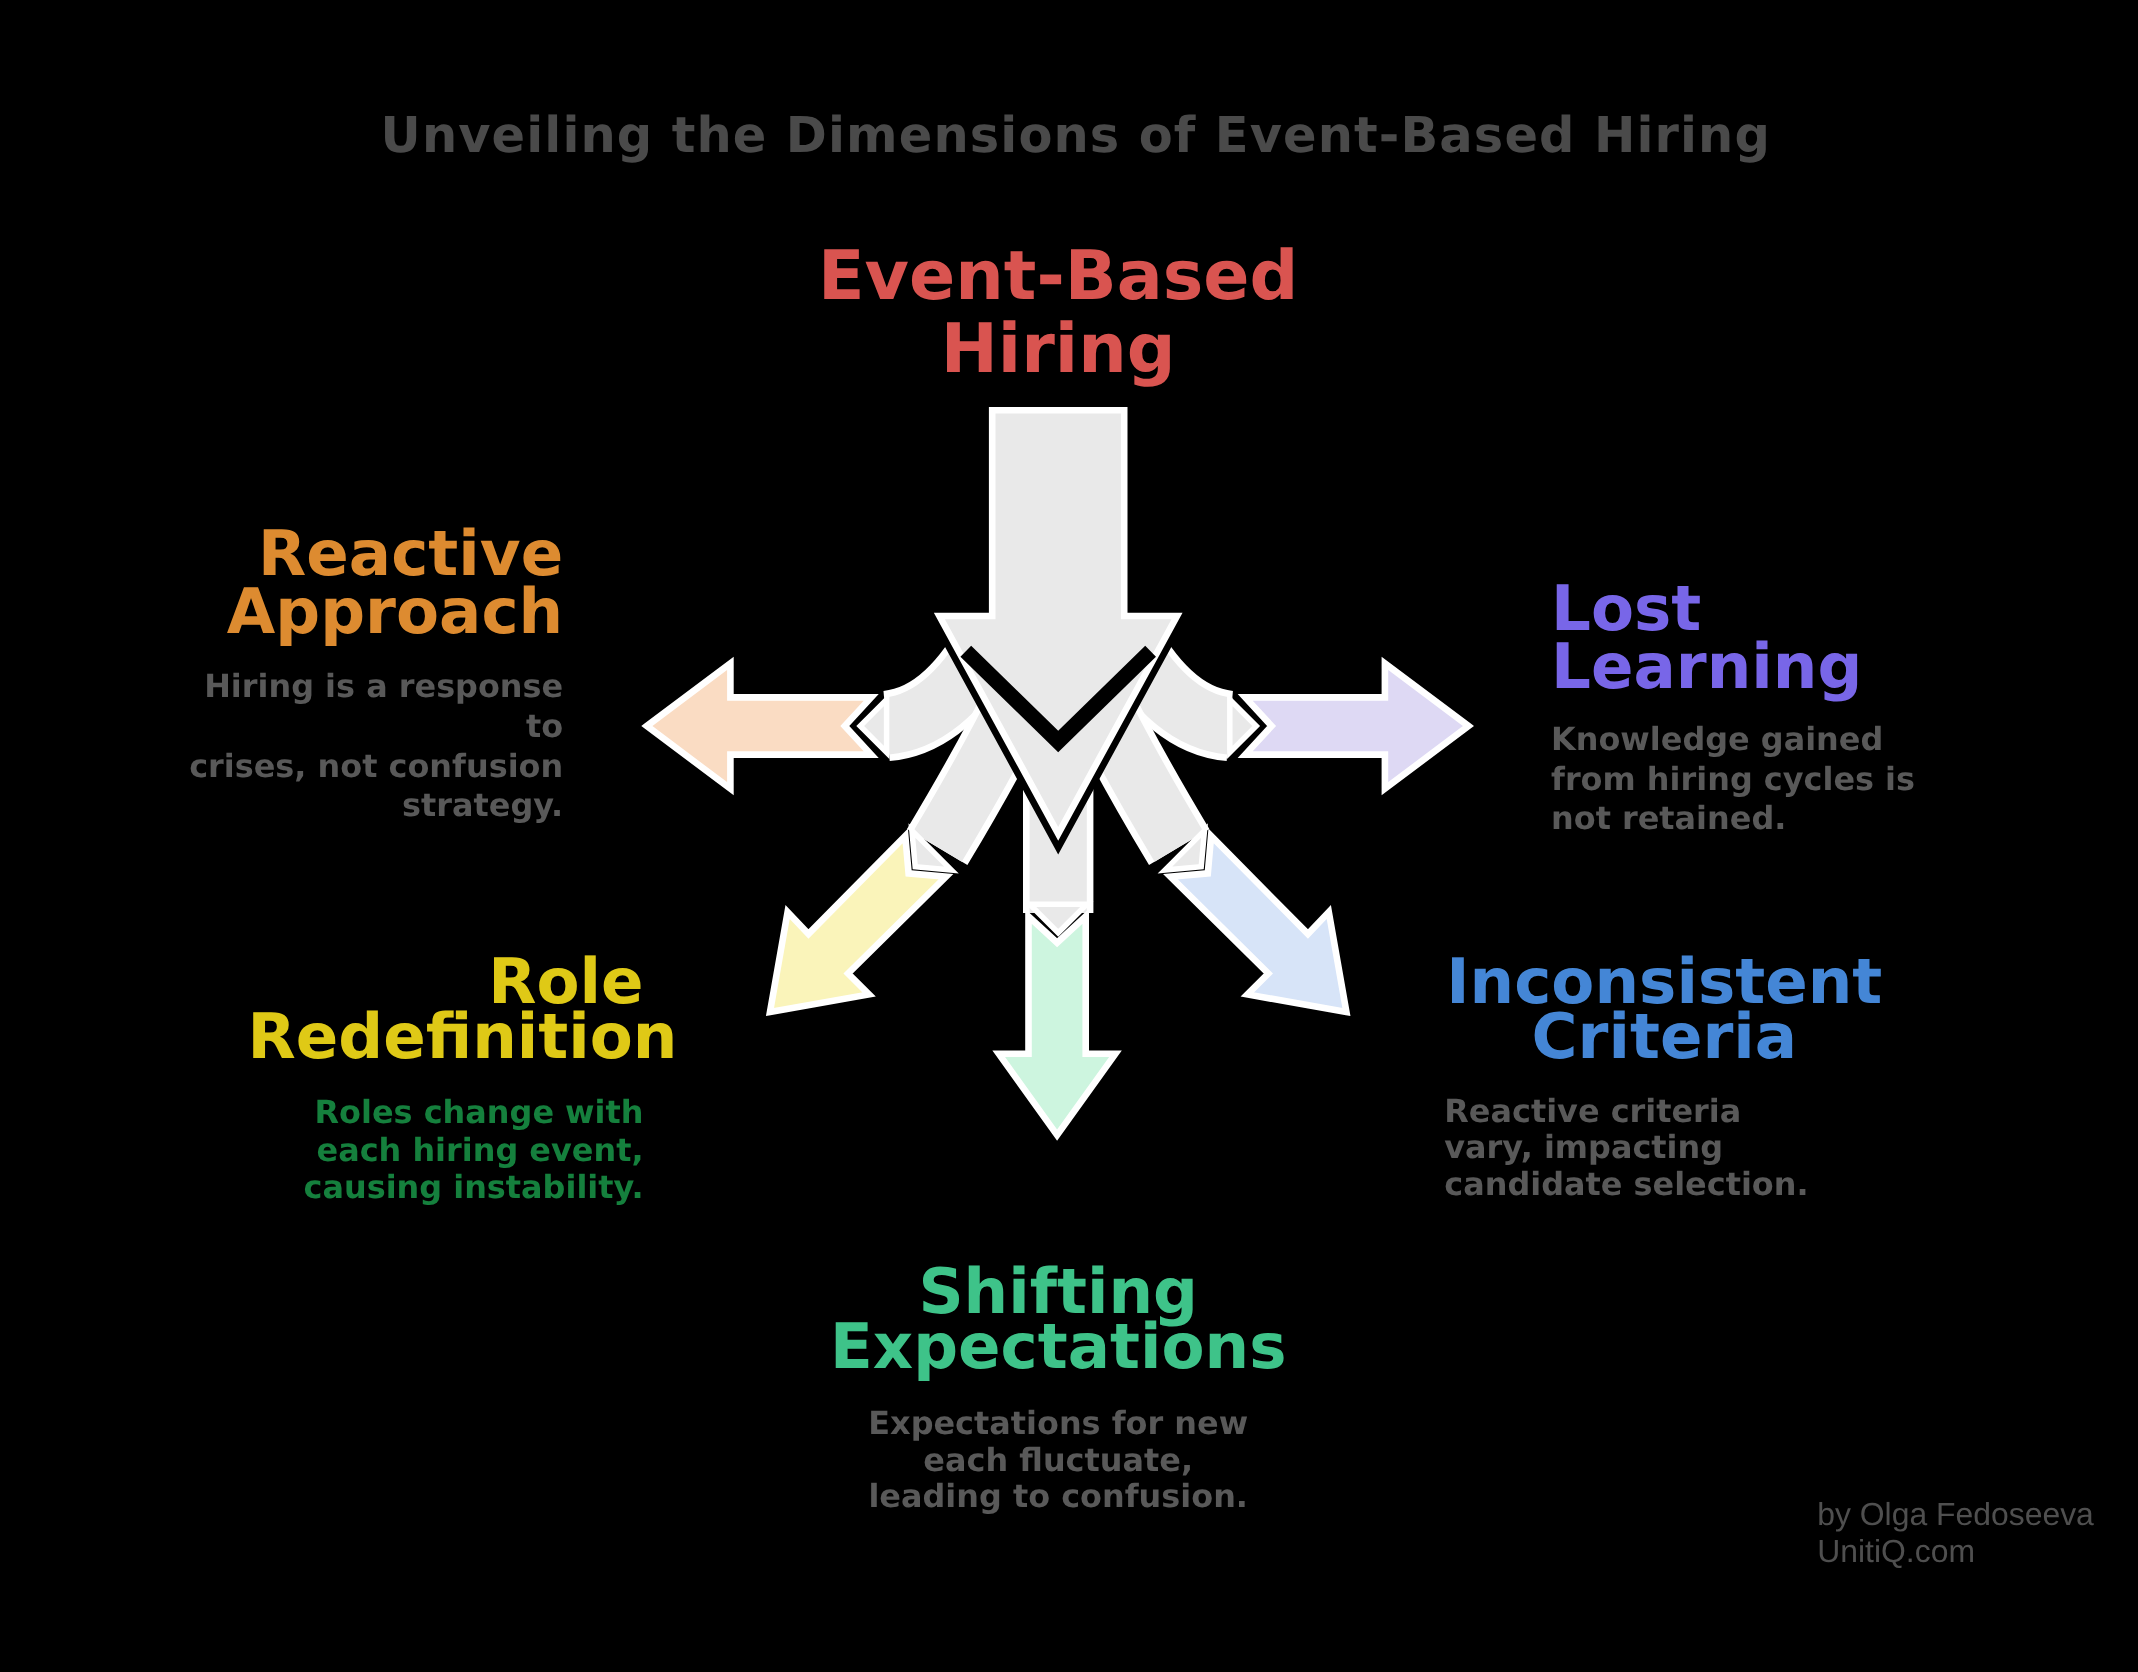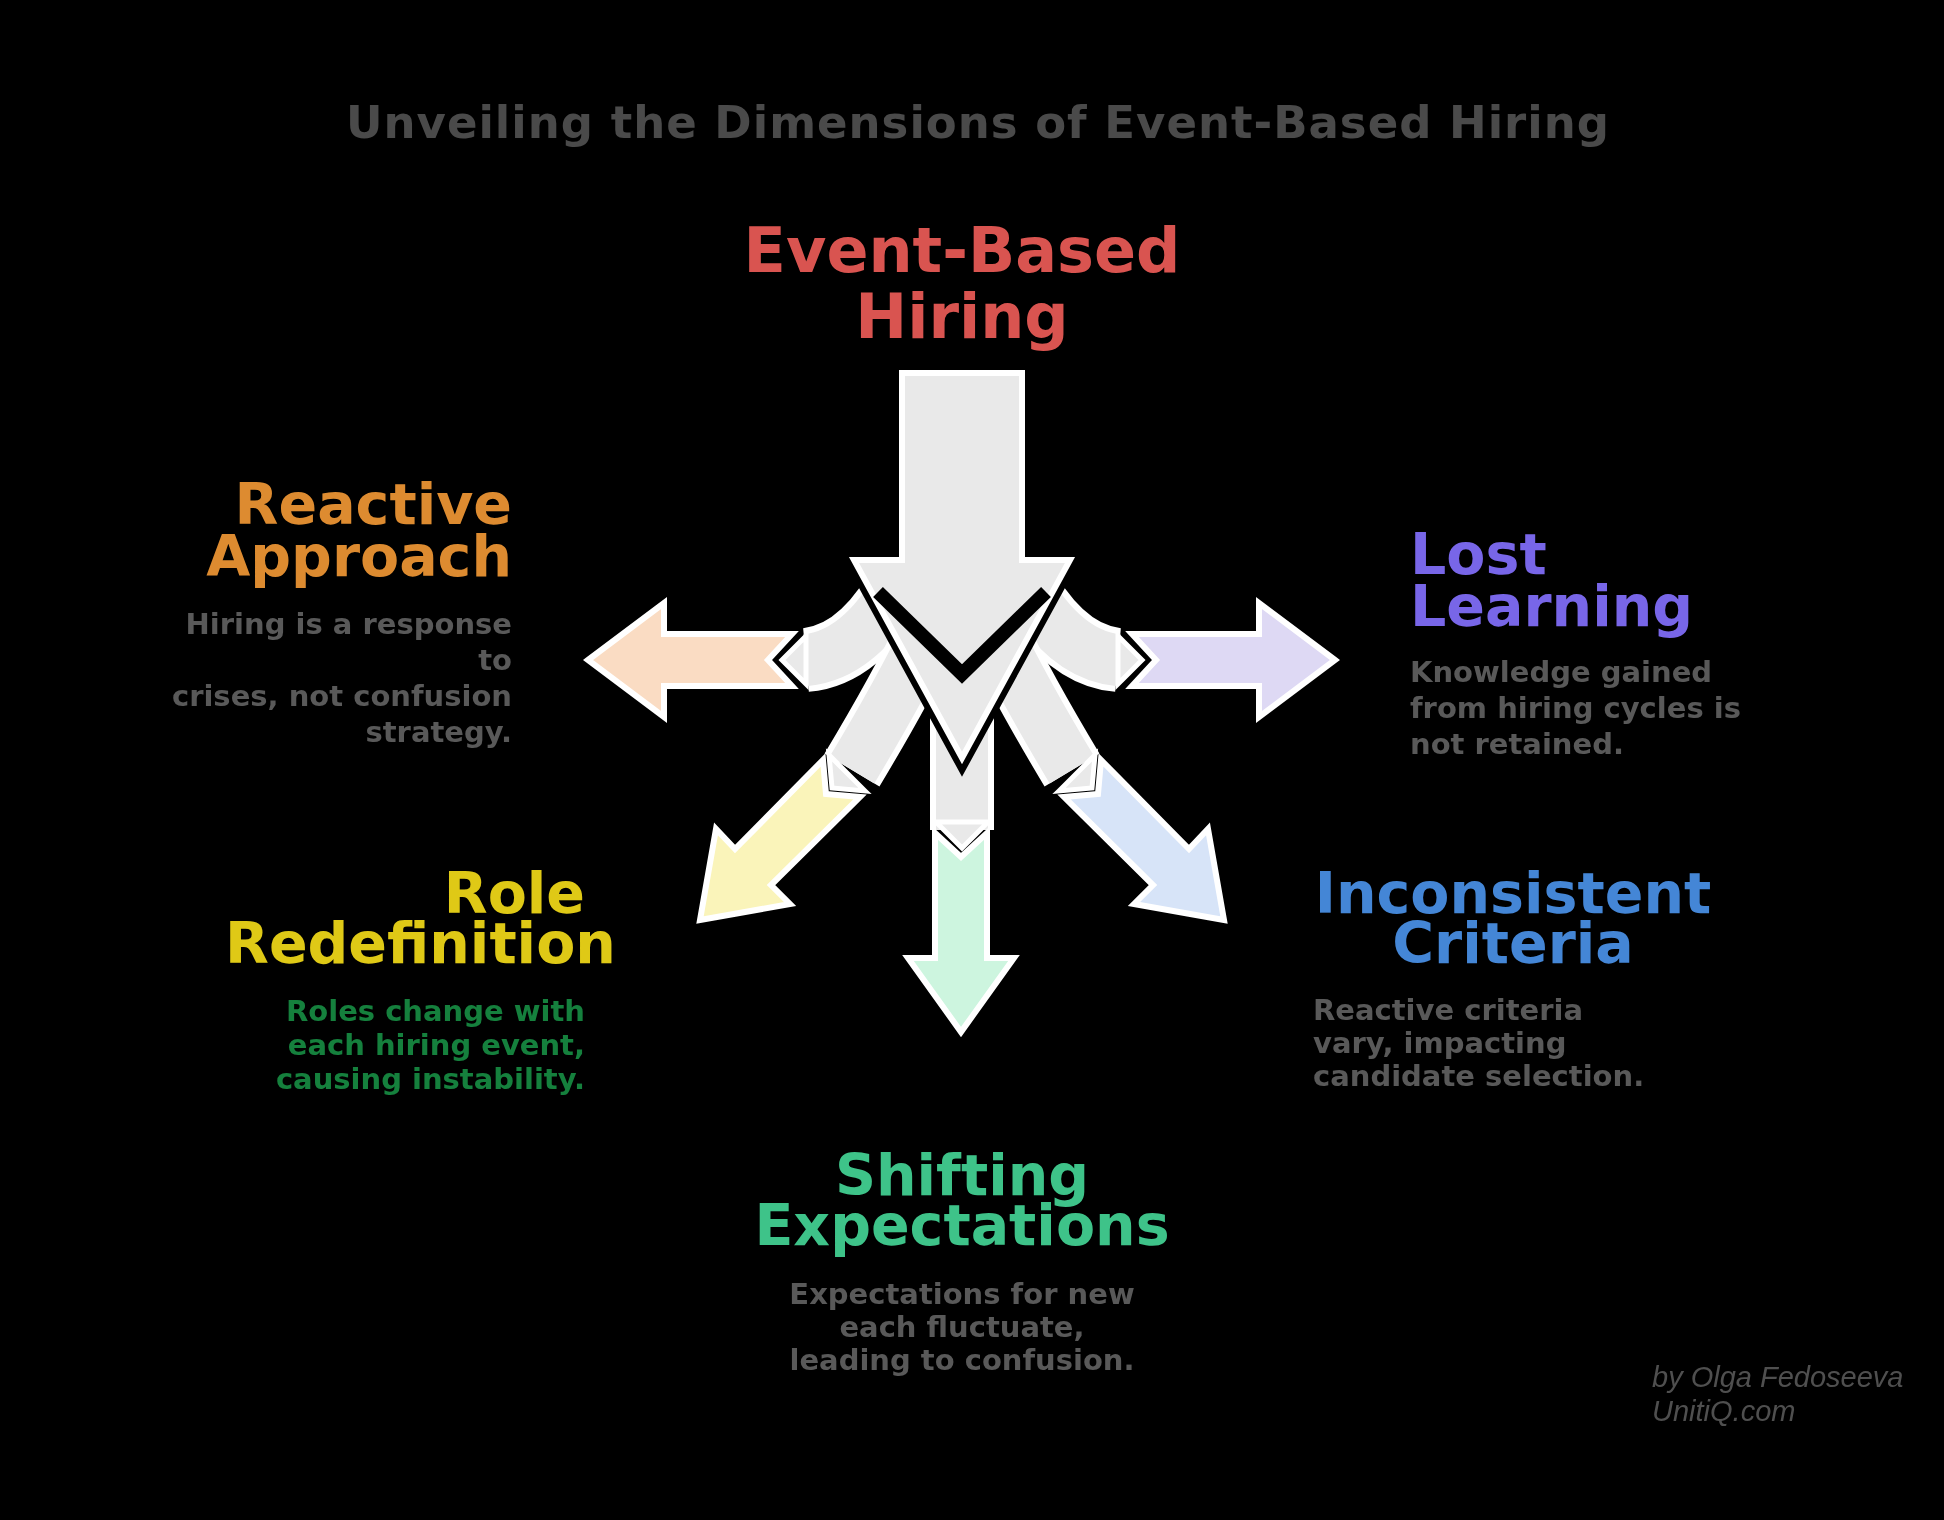--- a/index.html
+++ b/index.html
@@ -20,21 +20,21 @@
   .node-role .heading{line-height:50px;}
   .node-role .desc{margin-top:26px;line-height:34px;}
   .node-inconsistent{left:1313px;top:868px;width:400px;text-align:left;}
   .node-inconsistent .heading{line-height:50px;text-align:center;}
   .node-inconsistent .desc{margin-top:26px;line-height:33px;}
   .node-shifting{left:712px;top:1114px;width:500px;text-align:center;margin-top:36px;}
   .node-shifting .heading{line-height:50px;}
   .node-shifting .desc{margin-top:28px;line-height:33px;}
   .attribution{position:absolute;left:1652px;top:1360px;
          font-family:"Liberation Sans",sans-serif;font-size:29px;line-height:34px;
-         font-weight:normal;white-space:pre-line;font-style:italic;}
+         font-weight:normal;white-space:pre-line;}
   svg{position:absolute;left:0;top:0;}
 </style>
 </head>
 <body>
 
 <div class="page" style="background: rgb(0, 0, 0);">
 
   <svg class="layer" width="1944" height="1520" viewBox="0 0 1944 1520">
 
     <g>

